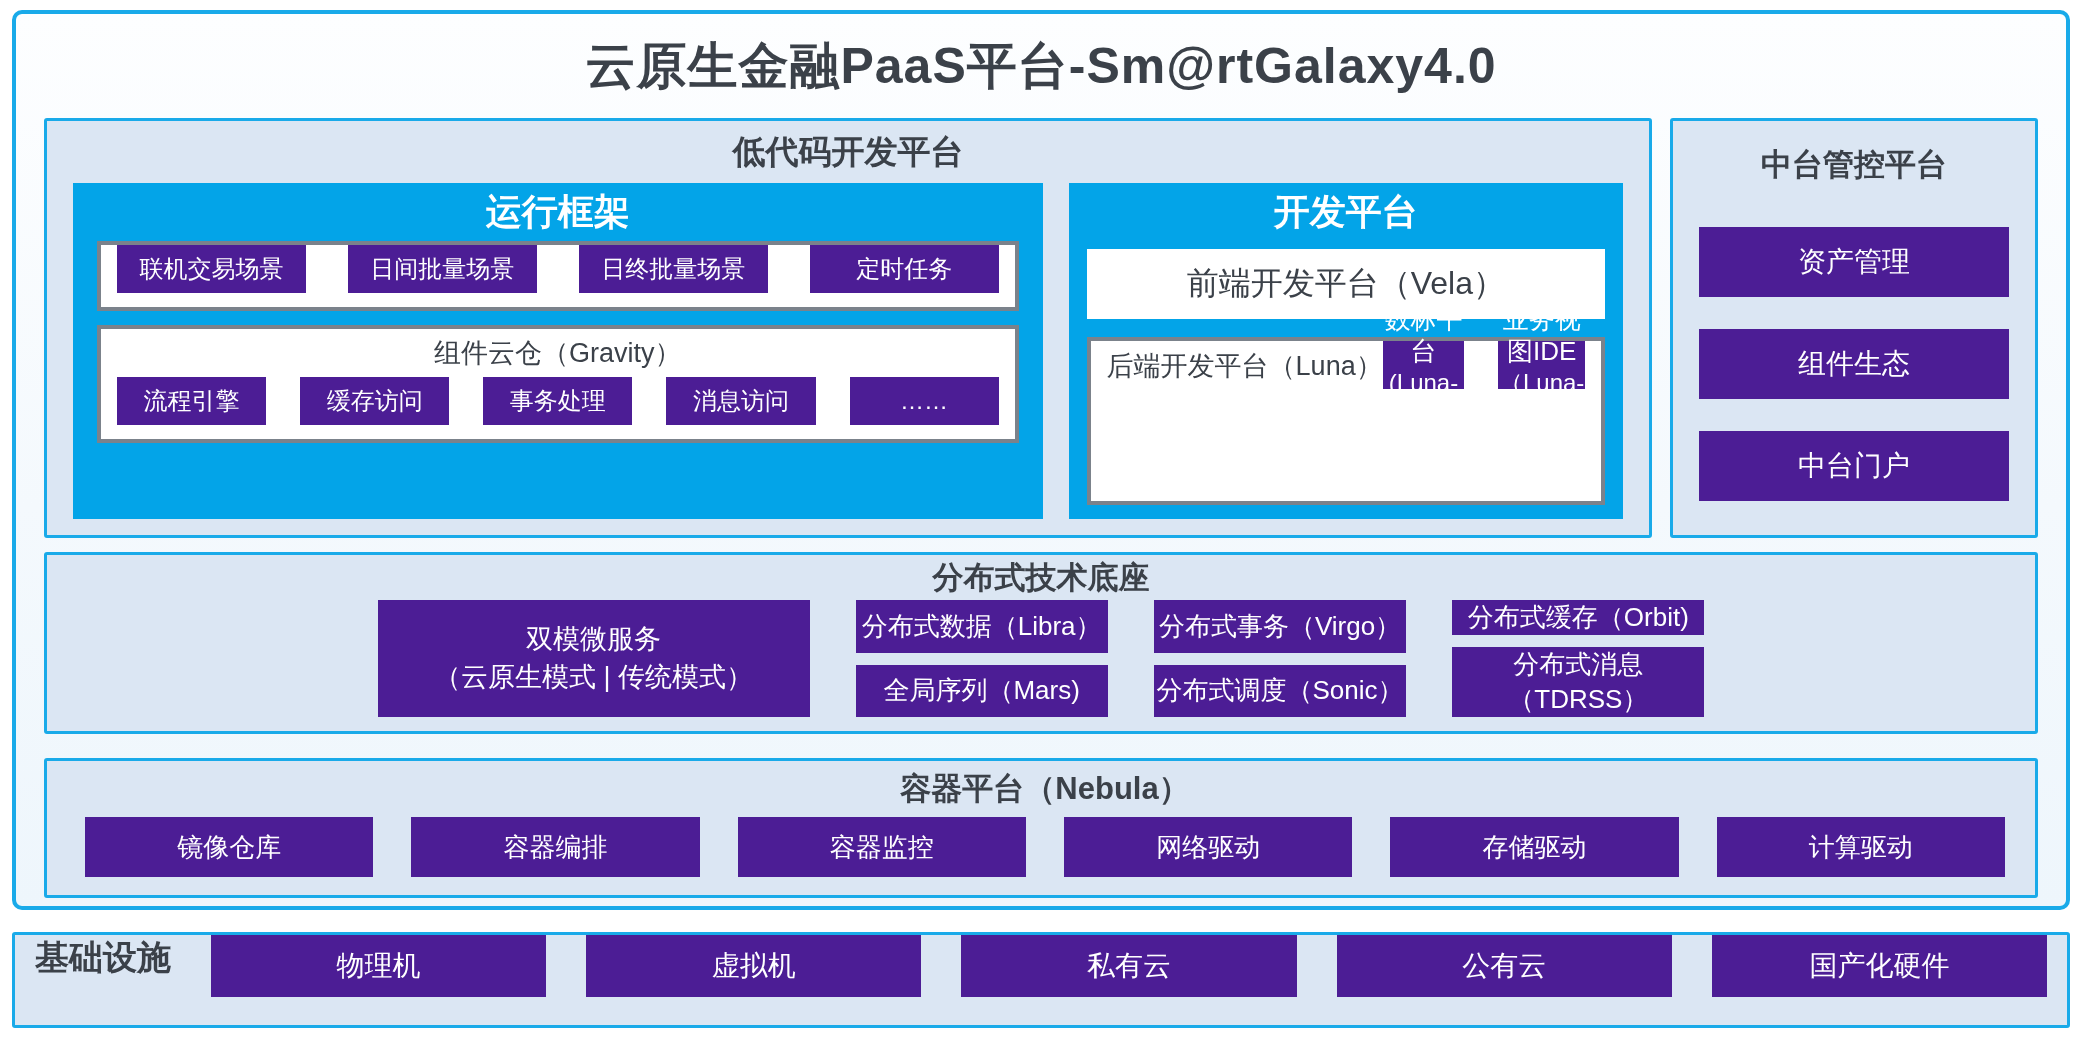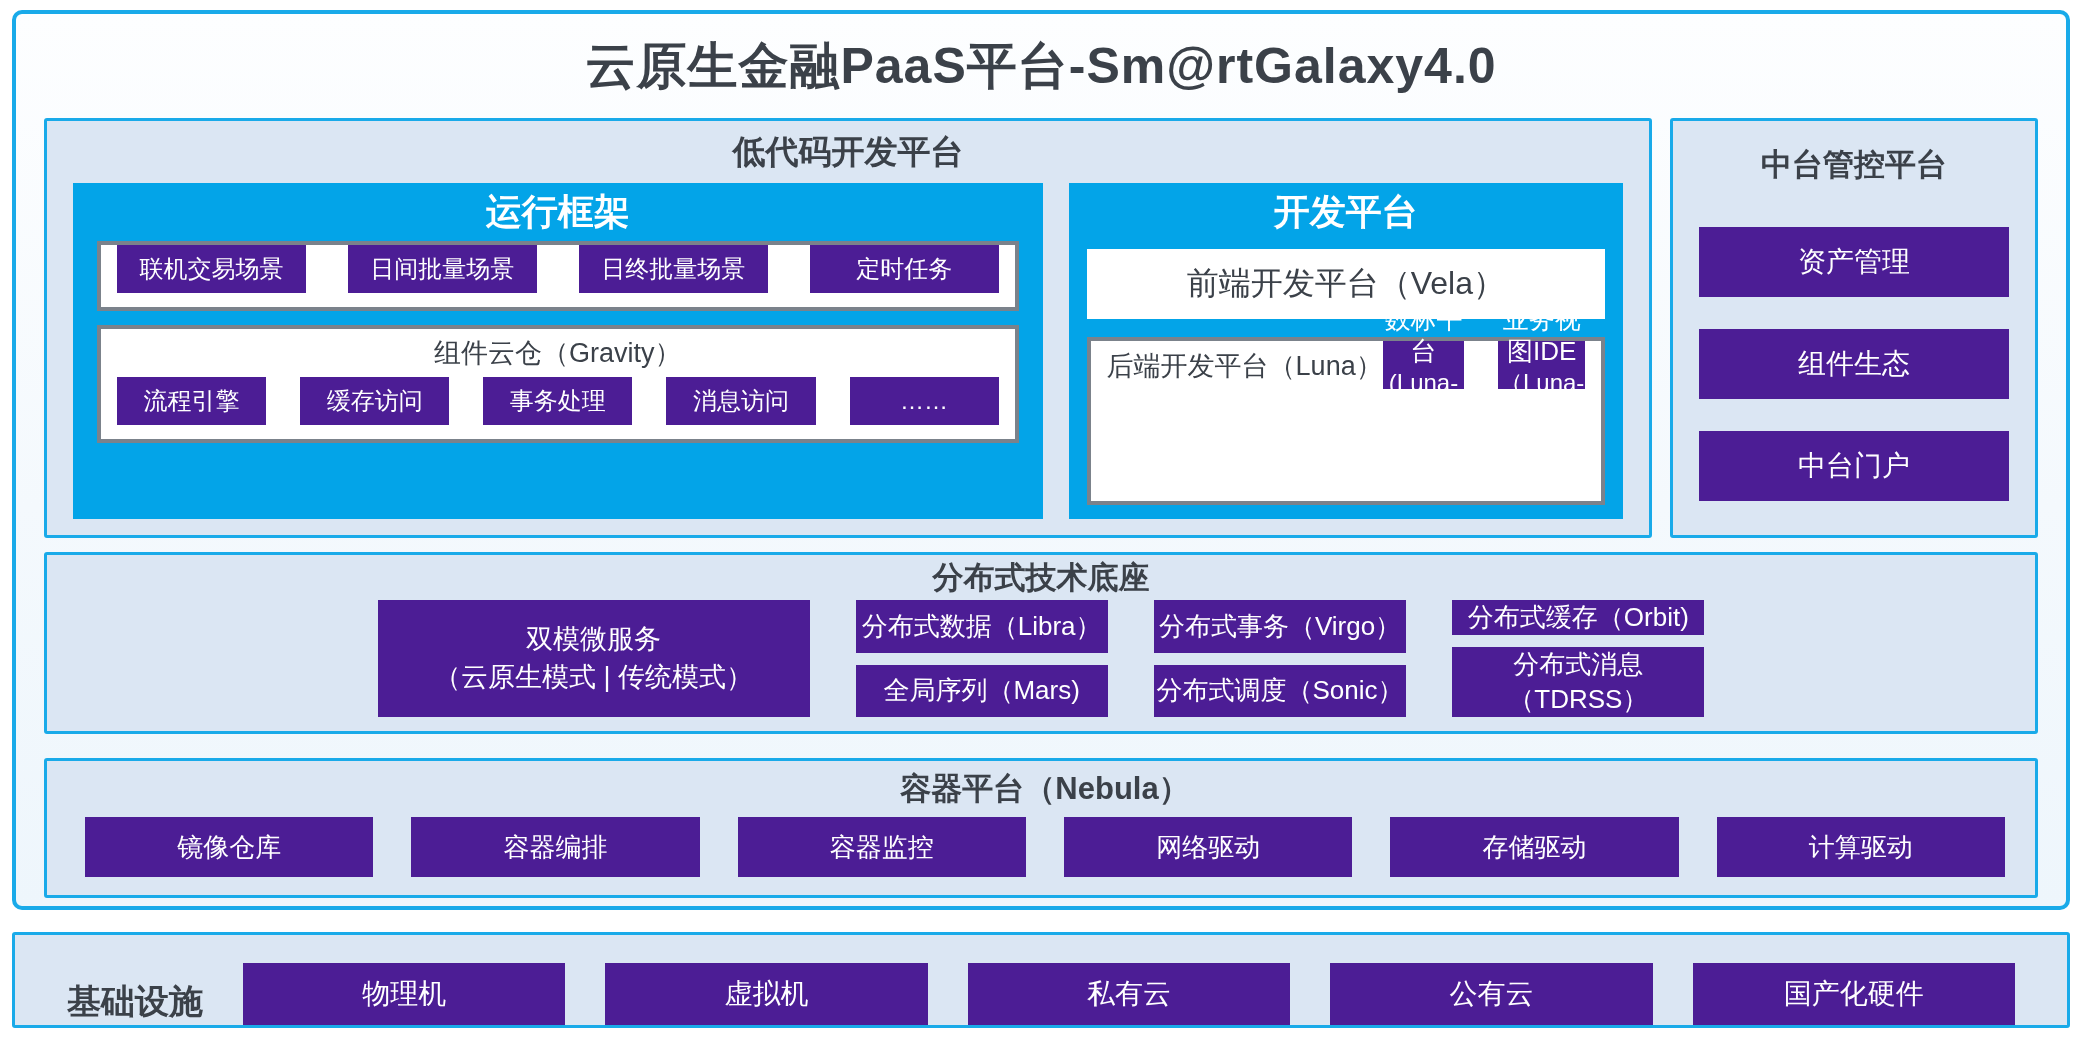--- a/index.html
+++ b/index.html
@@ -118,23 +118,23 @@
   .container-platform { margin-top: 24px; height: 140px; padding: 0 30px 18px 38px; display: flex; flex-direction: column; }
   .container-platform > .panel-title { height: 56px; font-size: 31px; }
   .container-platform .btn-row { gap: 38px; flex: 1; }
   .container-platform .btn { height: auto; font-size: 26px; }
 
   
   .infra {
     position: absolute;
     left: 12px; top: 932px;
     width: 2058px; height: 96px;
-    display: flex; align-items: flex-end;
+    display: flex; align-items: flex-start;
     gap: 40px;
-    padding: 0 52px;
+    padding: 0 20px;
   }
   .infra-label { font-size: 34px; font-weight: bold; color: #3b4149; white-space: nowrap; }
   .infra .btn { height: 62px; font-size: 28px; }
 </style>
 </head>
 <body>
 
 <div class="stage">
 
   <div class="outer">

